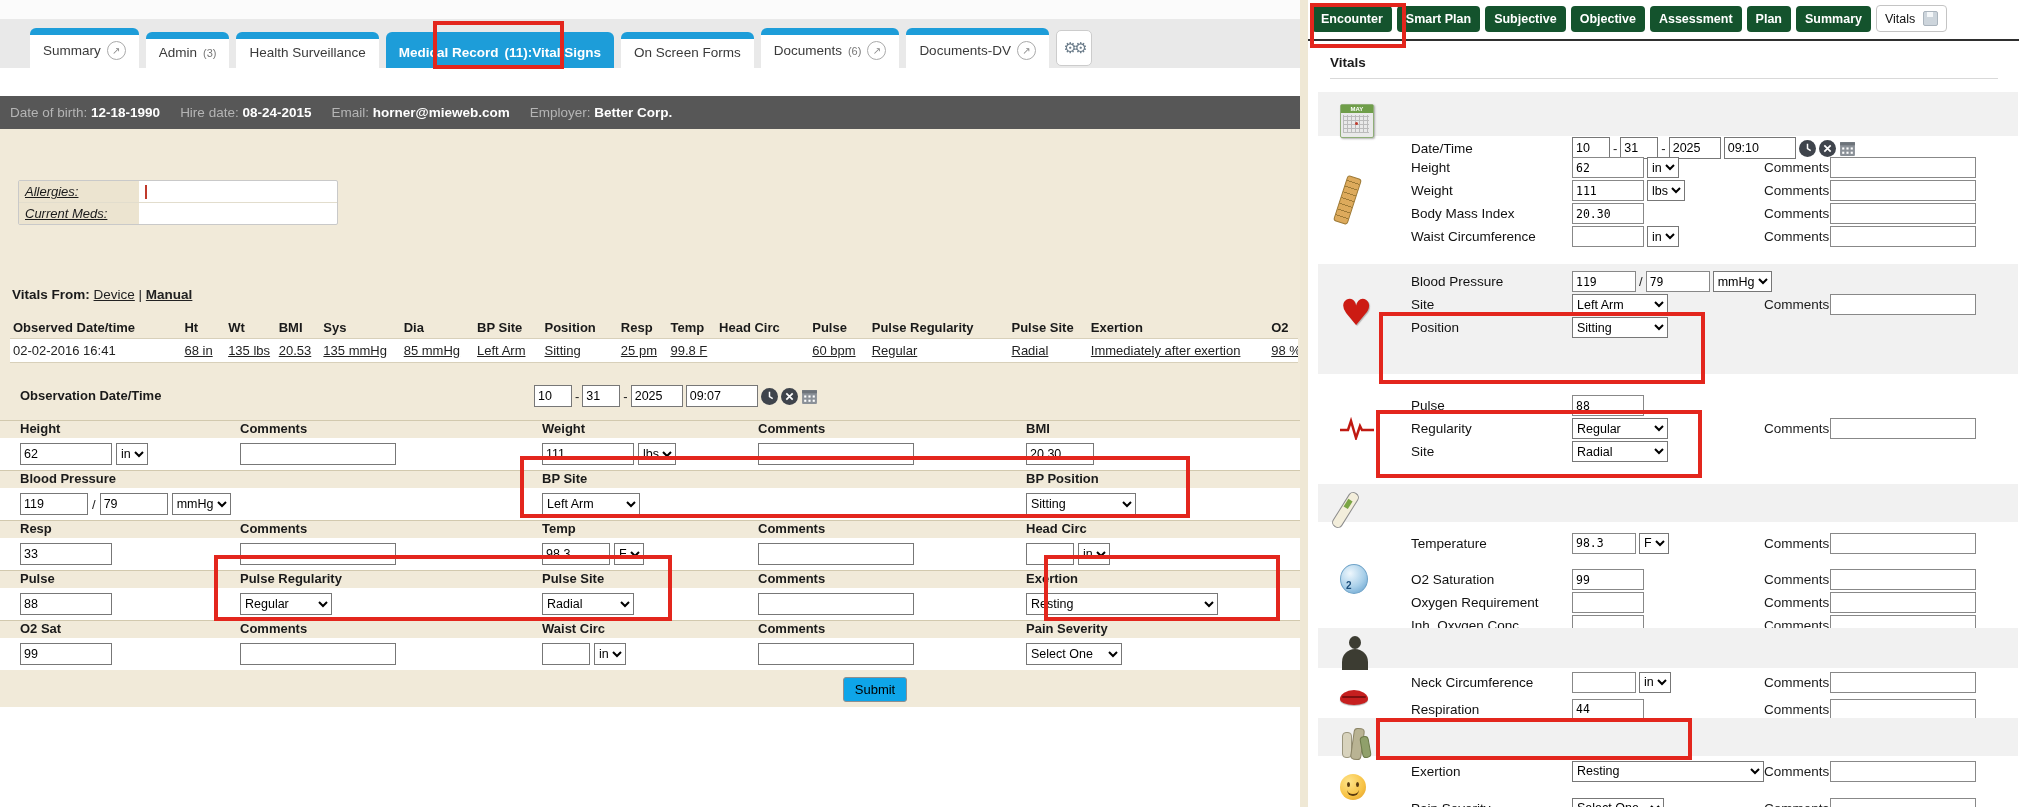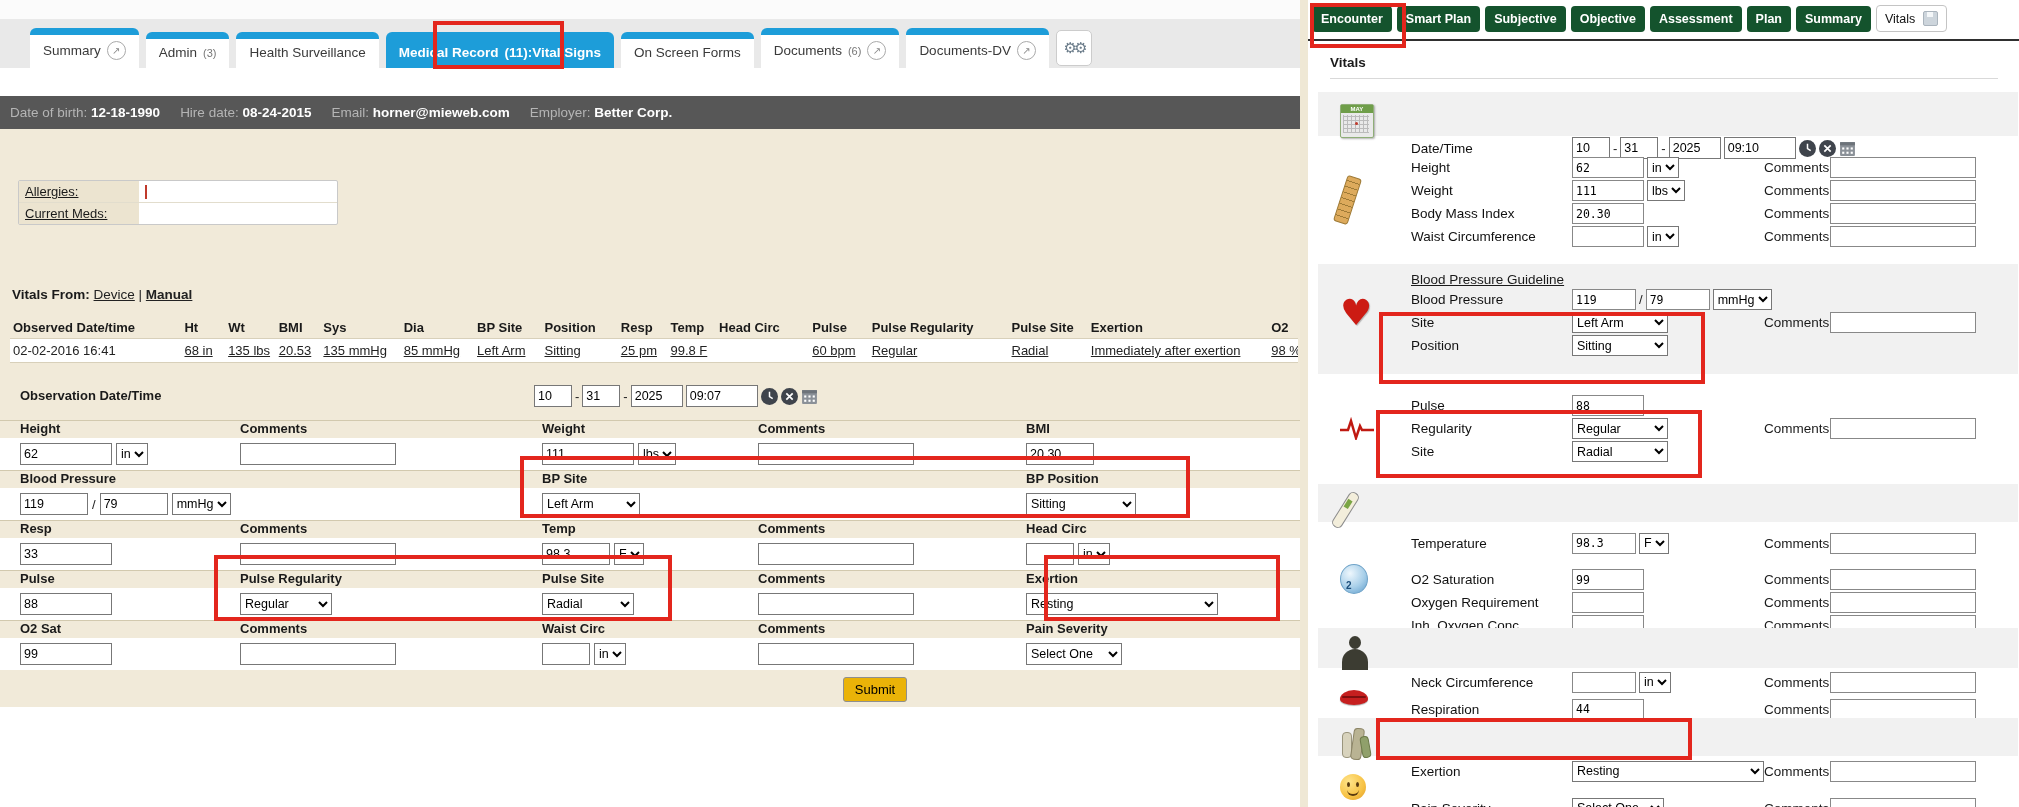--- a/index.html
+++ b/index.html
@@ -18,21 +18,21 @@
   .pbar1{position:absolute;left:0;top:68px;width:100%;height:28px;background:#6e6e6e;}
   .pbar1-inner{position:absolute;left:0;top:0;width:632px;height:100%;background:#474747;display:flex;align-items:center;gap:26px;padding-left:28px;box-sizing:border-box;color:#fff;}
   .pname{font-size:15px;font-weight:bold;letter-spacing:.2px;}
   .page-sex{font-size:13.5px;}
   .plabel{color:#b5b5b5;}
   .pval{color:#fff;font-weight:bold;}
   .pbar2{position:absolute;left:0;top:96px;width:100%;height:33px;background:#575757;display:flex;align-items:center;gap:20px;padding-left:10px;box-sizing:border-box;font-size:13.5px;}
   .content{position:absolute;left:0;top:129px;width:100%;height:578px;background:#f1ead9;}
 
   .allergy-box{position:absolute;left:18px;top:51px;width:318px;background:#fff;border:1px solid #c9c9c9;border-radius:2px;}
-  .abox-row{display:flex;height:21px;align-items:center;border-bottom:1px solid #e2ddcd;}
+  .abox-row{display:flex;height:21px;align-items:center;border-bottom:1px solid #e2ddcd;font-style:italic;}
   .abox-row:last-child{border-bottom:none;}
   .abox-label{width:120px;background:#ece4d0;height:100%;display:flex;align-items:center;padding-left:6px;box-sizing:border-box;}
   .abox-label span{text-decoration:underline;cursor:pointer;}
   .abox-val{flex:1;height:100%;display:flex;align-items:center;padding-left:6px;gap:4px;}
   .redtick{width:2px;height:14px;background:#c0392b;}
   .linkish{text-decoration:underline;color:#222;cursor:pointer;}
 
   .vitals-from{position:absolute;left:12px;top:158px;font-size:13.5px;}
   .vitals-from b{font-weight:bold;}
 
@@ -53,21 +53,21 @@
   .ico17{width:17px;height:17px;display:inline-block;vertical-align:middle;cursor:pointer;}
 
   .fgroup-hdr{position:absolute;left:0;width:100%;height:18px;border-top:1px solid #d2c9ae;box-sizing:border-box;}
   .fgroup-inp{position:absolute;left:0;width:100%;height:32px;background:#fff;display:grid;}
   .fgrid{display:grid;grid-template-columns:220px 302px 216px 268px 290px;padding-left:20px;box-sizing:border-box;align-items:center;height:100%;}
   .fh{font-weight:bold;white-space:nowrap;}
   .fcell{white-space:nowrap;display:flex;align-items:center;gap:4px;}
   .tinp{height:18px;border:1px solid #777;font-size:12.5px;padding:1px 3px;width:84px;}
   .tinp.sm{width:60px;} .tinp.cm{width:148px;} .tinp.xs{width:40px;}
   .fsel{height:22px;font-size:12.5px;border:1px solid #777;background:#fff;}
-  .submitbtn{position:absolute;left:843px;top:548px;width:64px;height:25px;background:#eab308;border:1px solid #8f8f8f;border-radius:3px;font-size:13px;cursor:pointer;}
+  .submitbtn{position:absolute;left:843px;top:548px;width:64px;height:25px;background:#0ea5e9;border:1px solid #8f8f8f;border-radius:3px;font-size:13px;cursor:pointer;}
 
   
   .right-panel{position:absolute;left:1300px;top:0;width:719px;height:807px;background:#fff;border-left:8px solid #efe8d5;box-sizing:border-box;}
   .rtabs{position:absolute;left:4px;top:5px;display:flex;gap:5px;align-items:center;}
   .rtab{background:#14532d;color:#fff;font-weight:bold;font-size:12.5px;padding:6px 9px;border-radius:4px;white-space:nowrap;cursor:pointer;}
   .rtab-vitals{background:#fff;color:#111;border:1px solid #c4c4c4;border-radius:4px;padding:5px 8px;font-size:12.5px;display:flex;align-items:center;gap:8px;cursor:pointer;}
   .floppy{width:13px;height:13px;background:#cdd5dc;border:1px solid #aab4bd;border-radius:2px;position:relative;}
   .floppy:before{content:"";position:absolute;left:3px;top:0;width:6px;height:5px;background:#f4f7f9;}
   .rrule{position:absolute;left:0;top:39px;width:100%;border-top:2px solid #2f2f2f;}
   .rhead{position:absolute;left:22px;top:55px;width:668px;font-weight:bold;font-size:13.5px;padding-bottom:8px;border-bottom:1px solid #d9d9d9;}
@@ -494,23 +494,20 @@
           <input class="minp" value="" style="">
           <select class="rsel"><option>in</option></select>
         </span>
       <span class="rcomml">Comments</span>
       <span><input class="cinp" style=""></span>
     </div>
   </div>
 
   <div class="rgroup shade" style="top:264px;height:110px;">
     <div class="ricon heart" style="top:34px;">♥</div>
-    <div class="rrow" style="height:18px;">
-      <span class="guideline" style="grid-column:1/3;">Blood Pressure Guideline</span>
-    </div>
     <div class="rrow">
       <span class="rlabel">Blood Pressure</span>
       <span class="rctl">
           <input class="minp b" value="119" style="">
           <span>/</span>
           <input class="minp b" value="79" style="">
           <select class="rsel"><option>mmHg</option></select>
         </span>
     </div>
     <div class="rrow">

